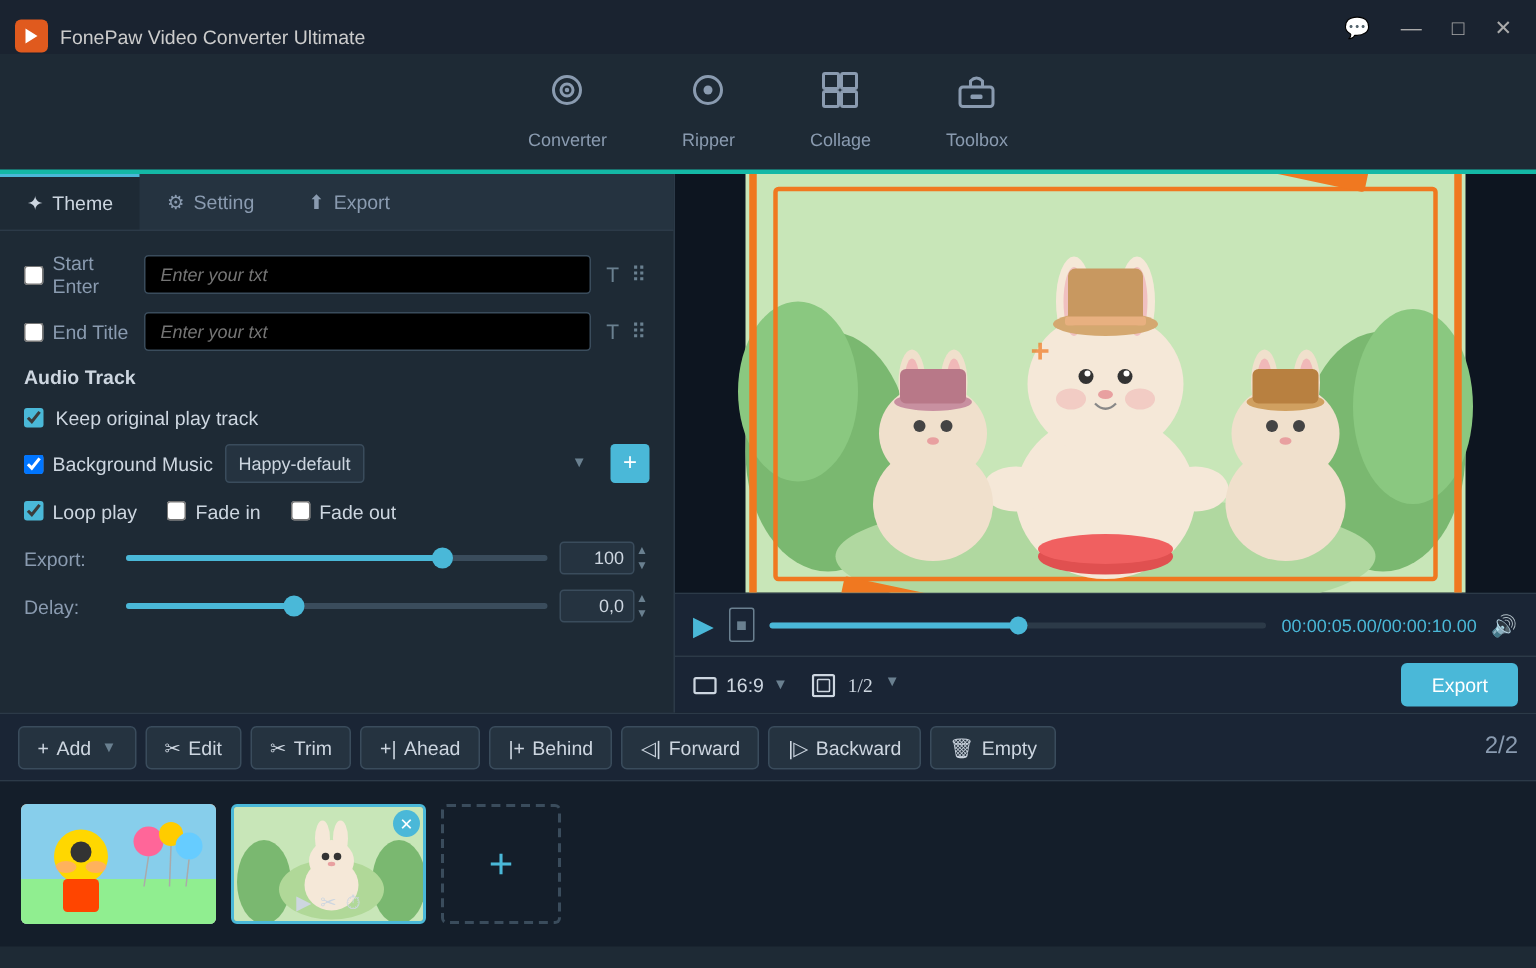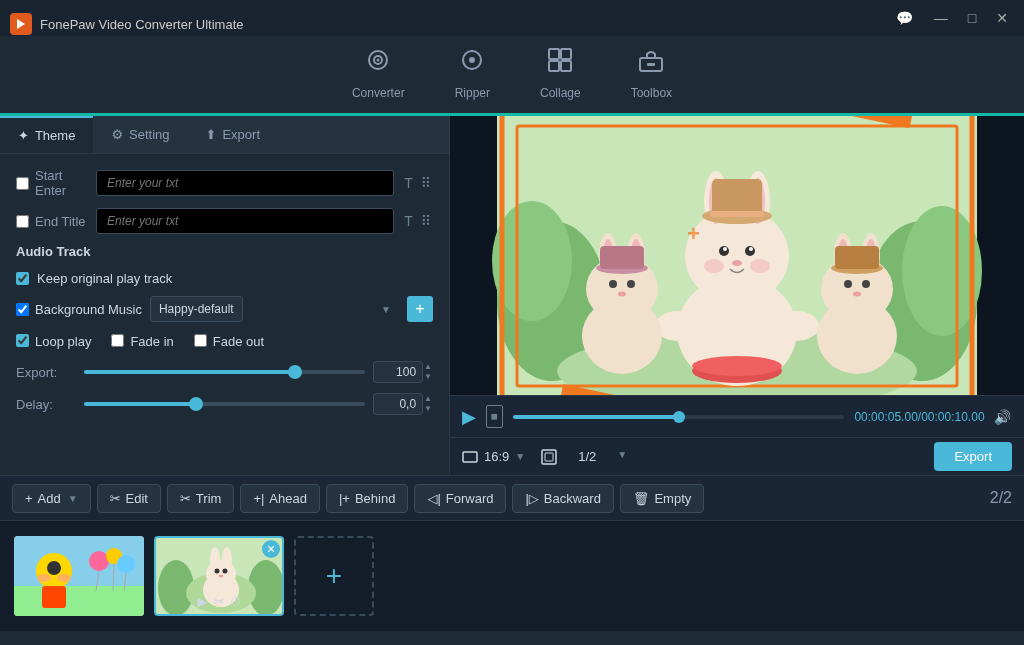--- a/index.html
+++ b/index.html
@@ -74,21 +74,21 @@
     .play-btn { color: #4ab8d8; font-size: 18px; cursor: pointer; }
     .stop-btn { color: #6a8090; font-size: 14px; cursor: pointer; border: 1px solid #6a8090; padding: 2px 4px; border-radius: 2px; }
     .progress-bar { flex: 1; height: 4px; background: #2c3a48; border-radius: 2px; position: relative; }
     .progress-fill { width: 50%; height: 100%; background: #4ab8d8; border-radius: 2px; }
     .progress-thumb { position: absolute; right: 50%; top: 50%; transform: translate(50%, -50%); width: 12px; height: 12px; background: #4ab8d8; border-radius: 50%; }
     .time-display { color: #4ab8d8; font-size: 12px; white-space: nowrap; }
     .vol-icon { color: #6a8090; font-size: 14px; }
 
     .preview-footer { height: 38px; background: #1a2535; display: flex; align-items: center; padding: 0 12px; gap: 10px; border-top: 1px solid #2c3a48; justify-content: space-between; }
     .aspect-ratio { display: flex; align-items: center; gap: 6px; color: #cdd6e0; font-size: 13px; background: transparent; border: none; cursor: pointer; }
-    .resolution { display: flex; align-items: flex-start; gap: 21px; color: #cdd6e0; font-size: 13px; }
+    .resolution { display: flex; align-items: flex-start; gap: 8px; color: #cdd6e0; font-size: 13px; font-family: Liberation Serif, serif; }
     .dropdown-arrow { color: #6a8090; font-size: 10px; }
     .export-btn { background: #4ab8d8; color: white; border: none; padding: 7px 20px; border-radius: 4px; font-size: 13px; cursor: pointer; font-weight: 500; }
 
     
     .toolbar { height: 46px; background: #1a2535; display: flex; align-items: center; padding: 0 12px; gap: 6px; border-top: 1px solid #2c3a48; border-bottom: 1px solid #2c3a48; }
     .tool-btn { display: flex; align-items: center; gap: 5px; background: #253340; border: 1px solid #3a4c5c; color: #cdd6e0; padding: 6px 12px; border-radius: 4px; cursor: pointer; font-size: 13px; }
     .tool-btn .arrow { color: #6a8090; font-size: 10px; margin-left: 2px; }
     .tool-count { margin-left: auto; color: #8a9bb0; font-size: 16px; }
 
     

